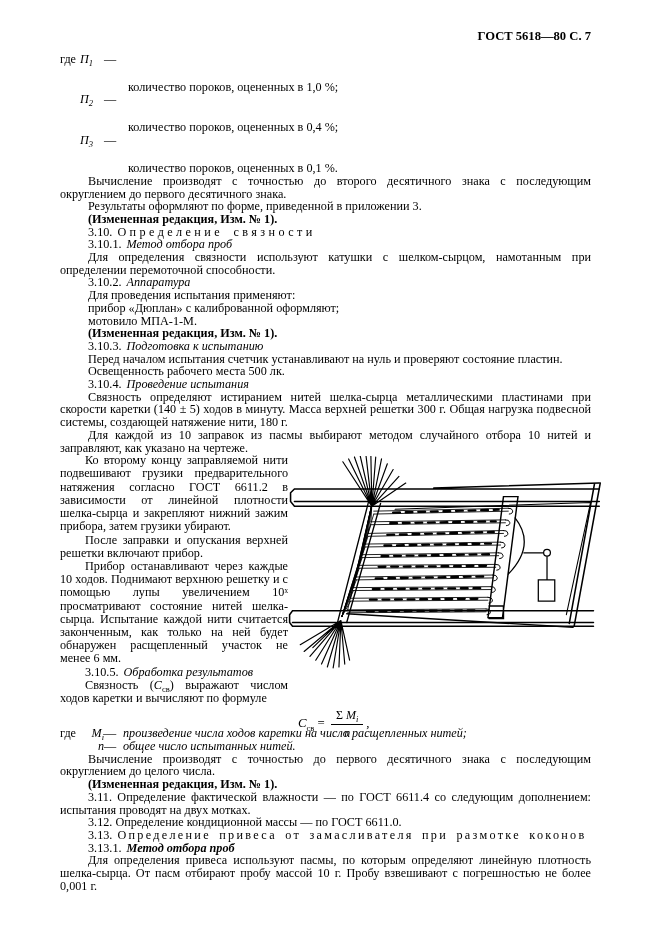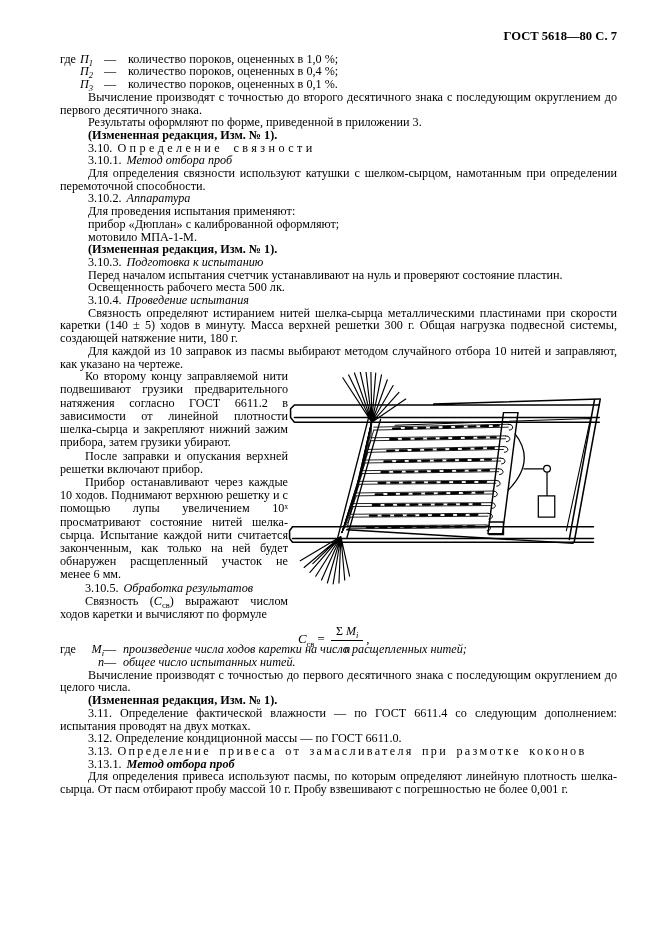--- a/index.html
+++ b/index.html
@@ -1,34 +1,34 @@
 <!DOCTYPE html>
 <html lang="ru"><head>
 <meta charset="utf-8">
 <style>
   html,body{margin:0;padding:0;background:#888;}
   .page{
     position:relative;width:661px;height:936px;background:#ffffff;
     font-family:"Liberation Serif","DejaVu Serif",serif;color:#000;
-    box-sizing:border-box;padding:30px 44px 0 60px;
+    box-sizing:border-box;padding:30px 70px 0 60px;
     font-size:12.2px;line-height:12.7px;overflow:hidden;
   }
   .hdr{text-align:right;font-weight:bold;font-size:12.6px;margin-bottom:10px;}
   p{margin:0;text-indent:28px;text-align:justify;}
   .bold{font-weight:bold;}
   .h-num{text-indent:0;}
   .h-title{margin-left:5px;}
   .sp1{letter-spacing:3.4px;word-spacing:4px;}
   .sp2{letter-spacing:2.3px;word-spacing:3px;}
   sub{font-size:8.5px;line-height:0;}
   .def,.wline{display:flex;text-align:left;margin:0;}
   .d-prefix{width:20px;flex:0 0 auto;}
   .d-sym{width:24px;flex:0 0 auto;font-style:italic;}
   .d-dash{width:24px;flex:0 0 auto;}
-  .d-text{flex:1;}
+  .d-text{flex:1;margin-top:28px;}
   .w-prefix{width:21px;flex:0 0 auto;}
   .w-sym{width:23px;flex:0 0 auto;font-style:italic;text-align:right;}
   .w-dash{width:19px;flex:0 0 auto;}
   .w-text{flex:1;font-style:italic;}
   .twocol{display:flex;min-height:273px;}
   .colL{width:228px;flex:0 0 auto;line-height:13.2px;}
   .colL p{text-indent:25px;}
   .colR{flex:1;position:relative;}
   .figsvg{position:absolute;top:2px;left:-4px;width:377px;height:240px;}
   .formula{position:absolute;top:239px;left:10px;font-size:12.8px;white-space:nowrap;line-height:normal;}

